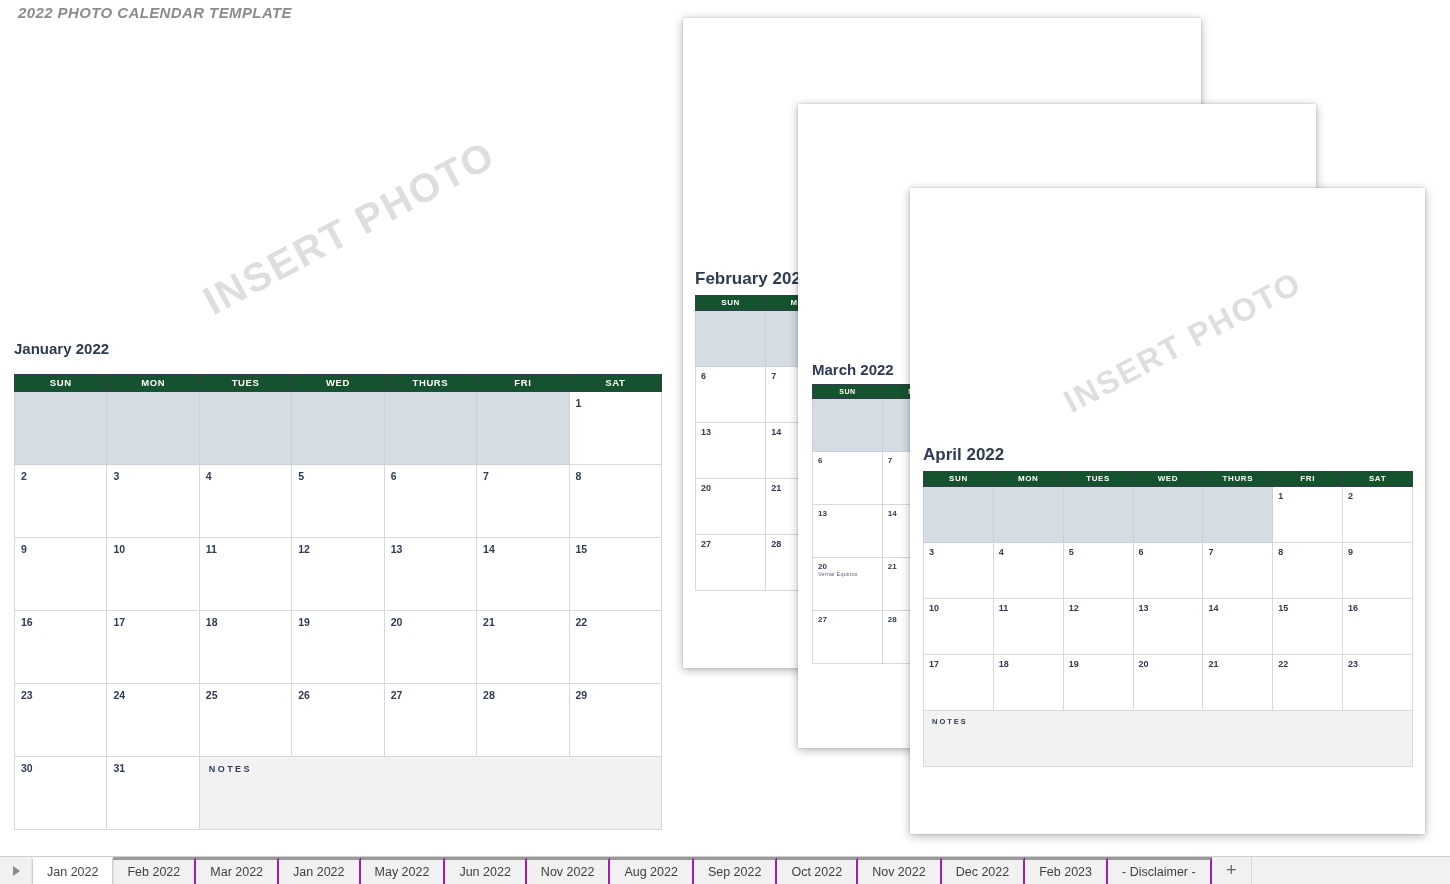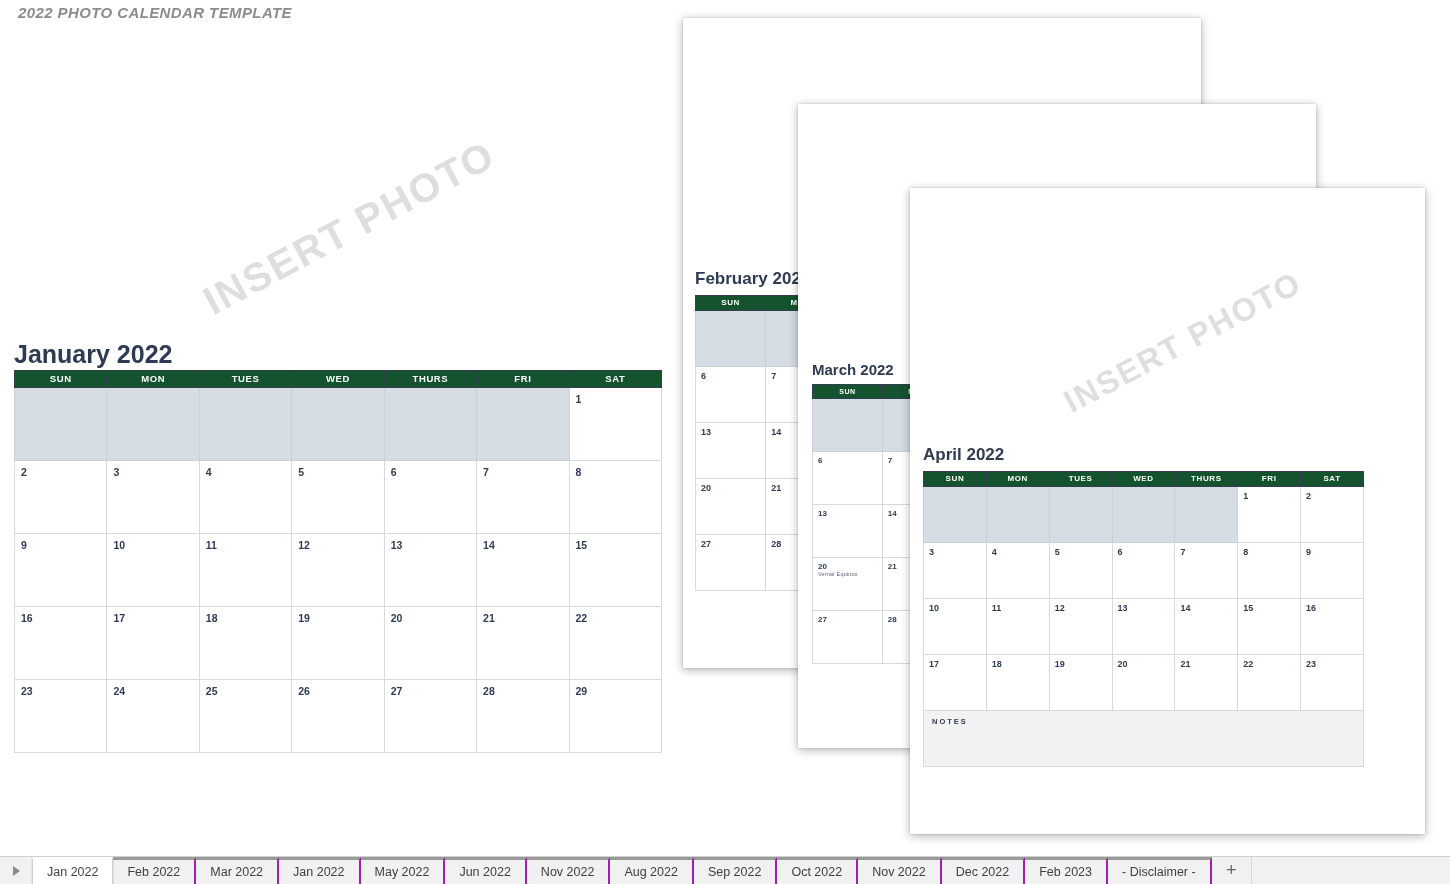--- a/index.html
+++ b/index.html
@@ -103,21 +103,21 @@
   }
 
   .event {
     display: block;
     font-weight: normal;
     color: #5a6473;
     letter-spacing: 0.2px;
   }
 
   
-  .cal.lg .cal-title { font-size: 25px; margin-bottom: 1px; }
+  .cal.lg .cal-title { font-size: 15px; margin-bottom: 16px; }
   .cal.lg th { font-size: 9.5px; height: 17px; padding: 2px 0; }
   .cal.lg td { font-size: 10.5px; padding: 5px 6px; height: 73px; }
   .cal.lg td.notes { font-size: 9px; padding: 7px 9px; }
 
   .cal.md .cal-title { font-size: 17px; margin-bottom: 6px; }
   .cal.md th { font-size: 8px; height: 15px; padding: 2px 0; }
   .cal.md td { font-size: 9px; padding: 4px 5px; height: 56px; }
   .cal.md td.notes { font-size: 7.5px; padding: 6px 8px; letter-spacing: 2px; }
 
   .cal.sm .cal-title { font-size: 15px; margin-bottom: 5px; }
@@ -252,20 +252,25 @@
             </tr>
             <tr>
               <td>23</td>
               <td>24</td>
               <td>25</td>
               <td>26</td>
               <td>27</td>
               <td>28</td>
               <td>29</td>
             </tr>
+            <tr>
+              <td>30</td>
+              <td>31</td>
+              <td class="notes" colspan="5">NOTES</td>
+            </tr>
           </tbody>
         </table>
     </div>
   </div>
 
   <div class="sheet" style="left:683px; top:18px; width:518px; height:650px;">
     <div class="watermark" style="left:150px; top:205px; font-size:32px;">INSERT PHOTO</div>
     <div class="cal md" style="left:12px; top:252px; width:492px;">
       <div class="cal-title">February 2022</div>
       <table class="cal-grid">
@@ -391,21 +396,21 @@
               <td class="blank"></td>
               <td class="notes" colspan="2">NOTES</td>
             </tr>
           </tbody>
         </table>
     </div>
   </div>
 
   <div class="sheet" style="left:910px; top:188px; width:515px; height:646px;">
     <div class="watermark" style="left:148px; top:200px; font-size:32px;">INSERT PHOTO</div>
-    <div class="cal md" style="left:13px; top:258px; width:441px;">
+    <div class="cal md" style="left:13px; top:258px; width:490px;">
       <div class="cal-title">April 2022</div>
       <table class="cal-grid">
           <thead>
             <tr>
               <th>SUN</th>
               <th>MON</th>
               <th>TUES</th>
               <th>WED</th>
               <th>THURS</th>
               <th>FRI</th>

